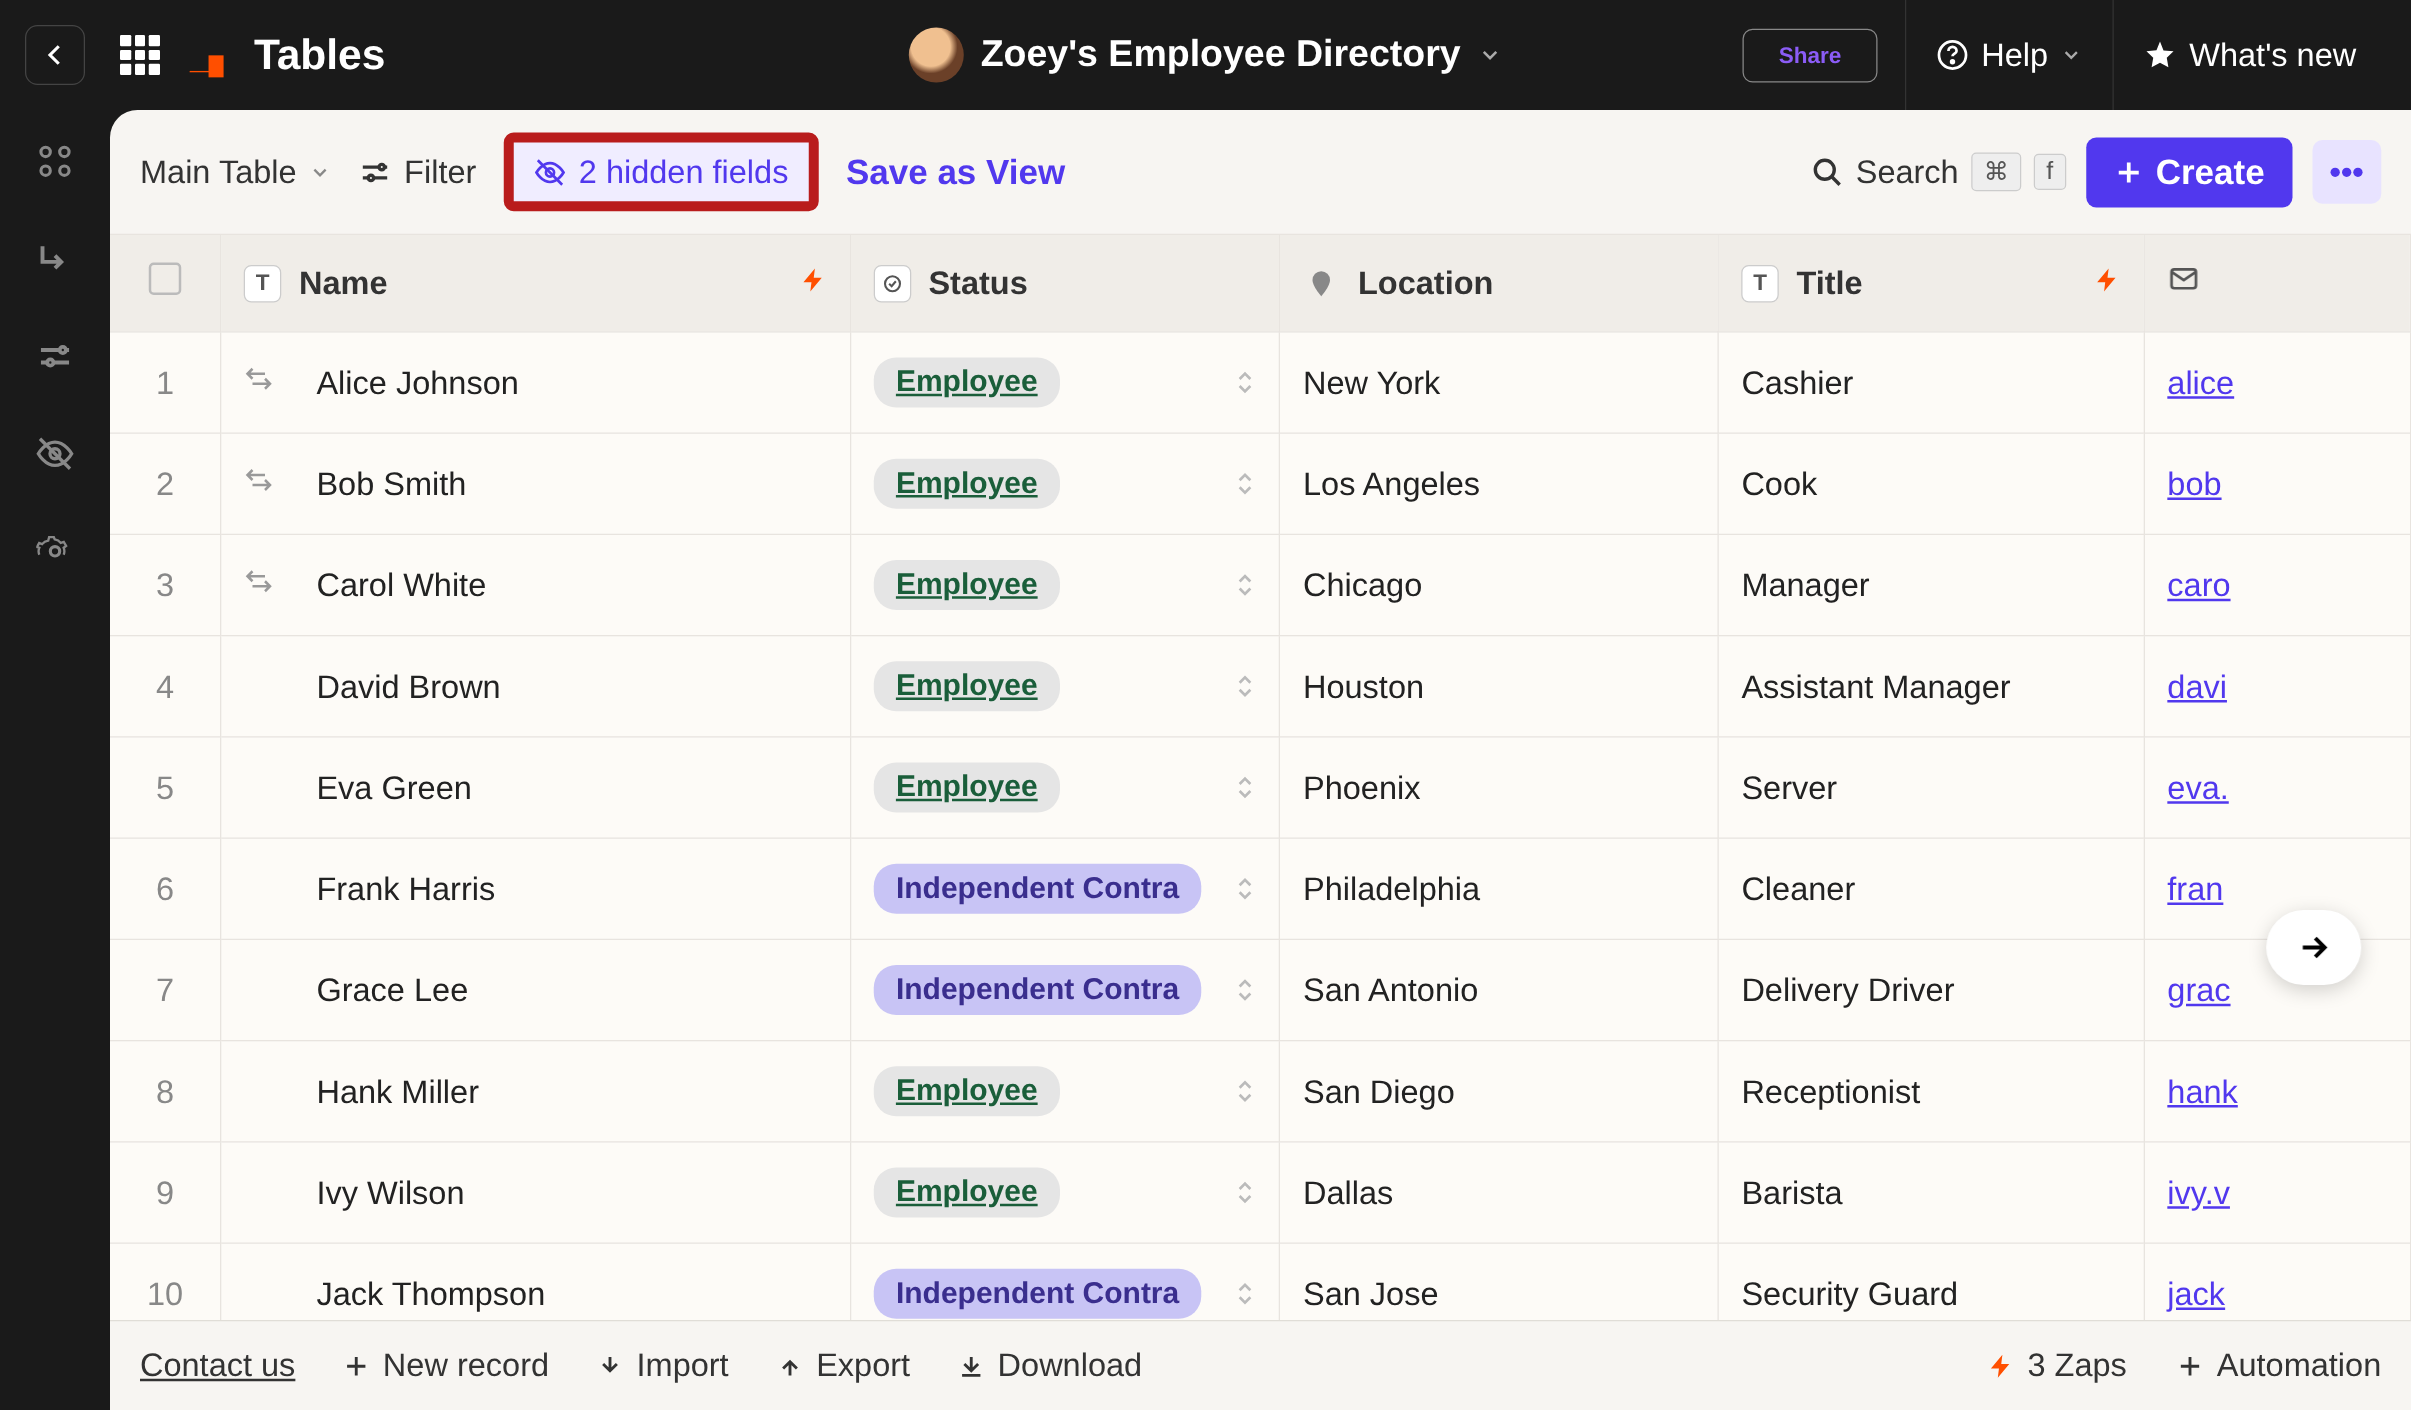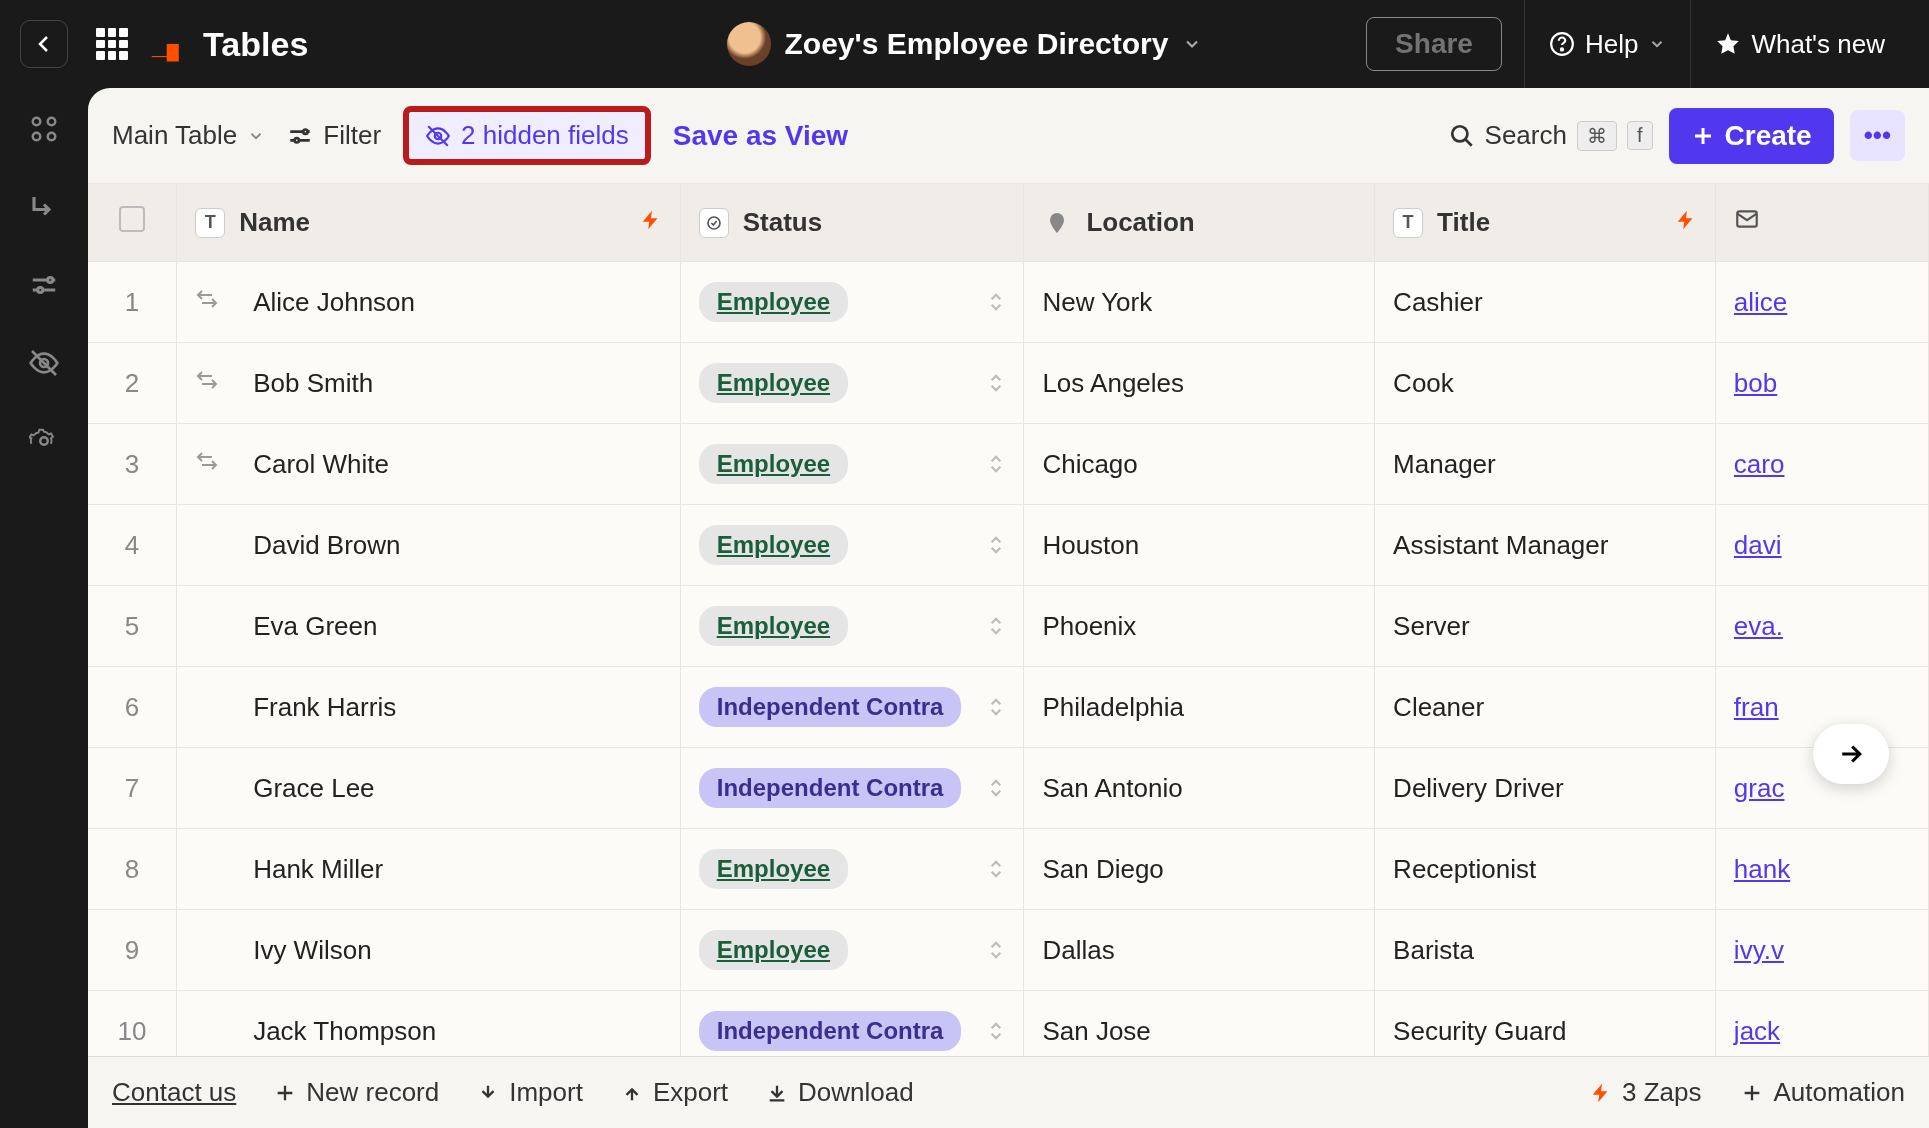--- a/index.html
+++ b/index.html
@@ -9,36 +9,36 @@
 .topnav { height: 88px; background: #1a1a1a; display: flex; align-items: center; padding: 0 20px; color: #fff; }
 .back-btn { width: 48px; height: 48px; border: 1.5px solid #444; border-radius: 10px; display: flex; align-items: center; justify-content: center; background: transparent; cursor: pointer; margin-right: 28px; }
 .apps-icon { width: 32px; height: 32px; display: grid; grid-template-columns: repeat(3,1fr); grid-gap: 3px; margin-right: 24px; }
 .apps-icon span { background: #fff; border-radius: 1px; }
 .logo-mark { color:#ff4f00; font-weight:bold; font-size:28px; margin-right:14px; }
 .app-name { font-size: 34px; font-weight: 600; color:#fff; }
 .title-area { display:flex; align-items:center; gap:14px; position:absolute; left:50%; transform:translateX(-50%); }
 .avatar { width:44px; height:44px; border-radius:50%; background: radial-gradient(circle at 40% 35%, #f0c090 0 40%, #6b4028 55%); }
 .table-title { font-size: 30px; font-weight: 600; color:#fff; }
 .topnav-right { margin-left:auto; display:flex; align-items:center; gap:0; }
-.share-btn { padding: 10px 28px; border:1.5px solid #888; border-radius:8px; background:transparent; color:#737373; font-size:28px; font-weight:600; margin-right:22px; cursor:pointer;}
+.share-btn { padding: 10px 28px; border:1.5px solid #888; border-radius:8px; background:transparent; color:#8b5cf6; font-size:18px; font-weight:600; margin-right:22px; cursor:pointer;}
 .nav-item { display:flex; align-items:center; gap:10px; padding: 0 24px; height:88px; color:#fff; font-size:26px; border-left:1px solid #333; cursor:pointer;}
 
 
 .content-wrap { display:flex; height: calc(1128px - 88px); }
 .sidebar { width: 88px; background:#1a1a1a; display:flex; flex-direction:column; align-items:center; padding-top:24px; gap:44px; }
 .sidebar-icon { width:34px; height:34px; display:flex; align-items:center; justify-content:center; color:#888; cursor:pointer;}
 
 
 .main { flex:1; background:#f7f5f2; border-top-left-radius: 22px; display:flex; flex-direction:column; overflow:hidden; position:relative;}
 
 
 .toolbar { display:flex; align-items:center; padding: 18px 24px; gap:22px; border-bottom:1px solid #e8e4df;}
 .view-select { display:flex; align-items:center; gap:10px; font-size:26px; color:#333; cursor:pointer;}
 .filter-btn { display:flex; align-items:center; gap:10px; font-size:26px; color:#333; cursor:pointer;}
-.hidden-fields { display:flex; align-items:center; gap:10px; font-size:26px; color:#5138ee; border:6px solid #b91c1c; background:#f0edff; border-radius:8px; padding:8px 16px; cursor:pointer;}
+.hidden-fields { display:flex; align-items:center; gap:10px; font-size:26px; color:#5138ee; border:8px solid #b91c1c; background:#f0edff; border-radius:8px; padding:8px 16px; cursor:pointer;}
 .save-view { font-size:28px; font-weight:600; color:#5138ee; cursor:pointer;}
 .toolbar-right { margin-left:auto; display:flex; align-items:center; gap:16px;}
 .search-area { display:flex; align-items:center; gap:10px; font-size:26px; color:#333; cursor:pointer;}
 .kbd { border:1px solid #ccc; border-radius:4px; padding:2px 9px; font-size:20px; background:#eee; color:#555;}
 .create-btn { display:flex; align-items:center; gap:10px; background:#5138ee; color:#fff; font-size:28px; font-weight:600; padding:12px 22px; border-radius:8px; border:none; cursor:pointer;}
 .more-btn { background:#e8e3ff; border-radius:8px; padding:10px 14px; cursor:pointer; color:#5138ee; font-size:26px; font-weight:bold;}
 
 
 .table-area { flex:1; overflow:auto; position:relative;}
 table { border-collapse:collapse; width:100%; }

